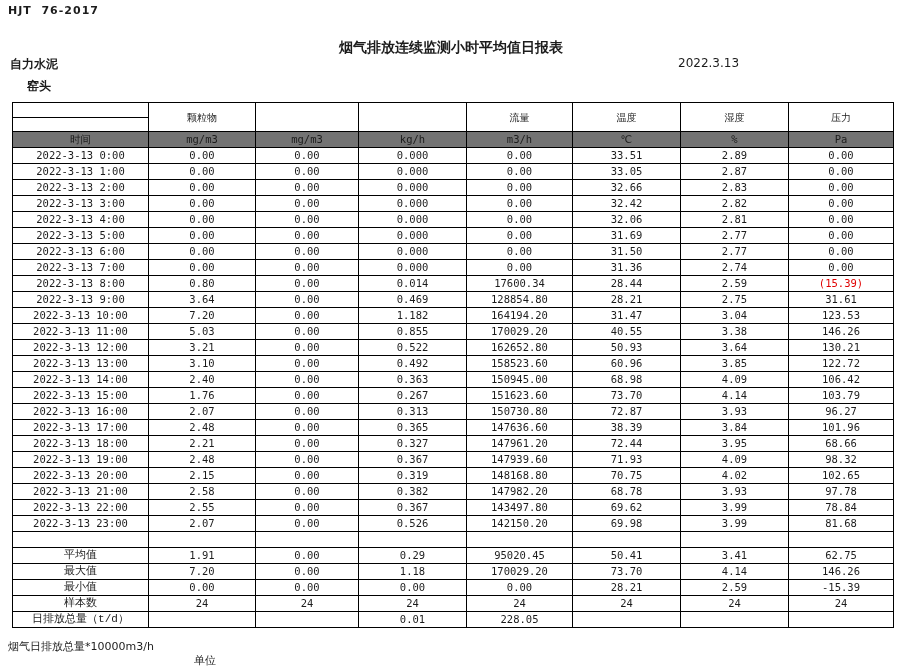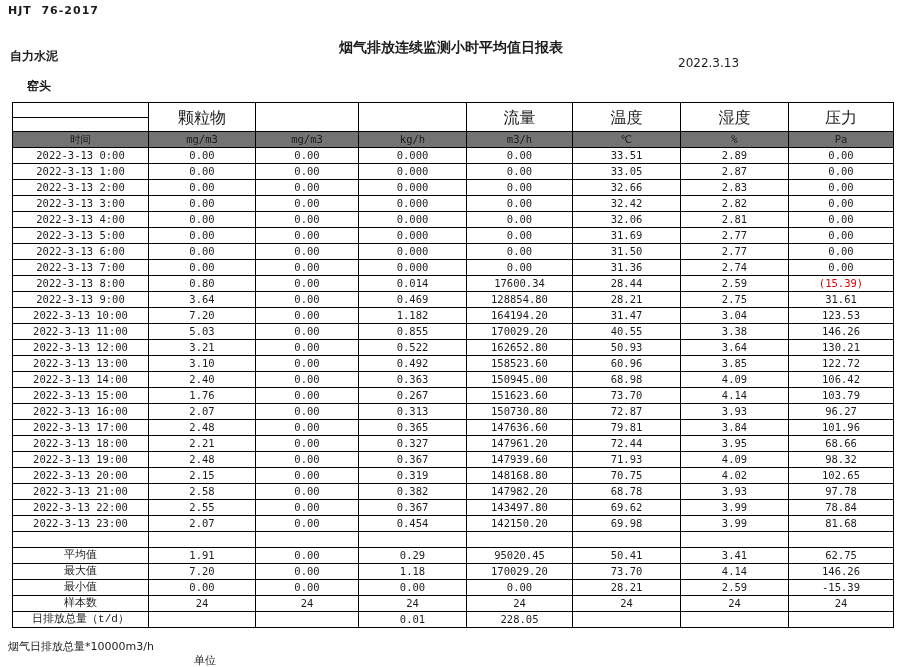--- a/index.html
+++ b/index.html
@@ -3,33 +3,33 @@
 <meta charset="utf-8">
 <style>
   * { margin:0; padding:0; box-sizing:border-box; }
   html,body { width:902px; height:667px; background:#ffffff; overflow:hidden; }
   body { position:relative; font-family:"DejaVu Sans", "Liberation Sans", sans-serif; color:#1c1c1c; }
 
   .std-code { position:absolute; left:8px; top:4px; font-weight:bold; font-size:11px;
               letter-spacing:1px; white-space:pre; }
   .report-title { position:absolute; left:0; top:22px; width:100%; text-align:center;
                   font-weight:bold; font-size:14px;margin-top:17px; }
-  .company { position:absolute; left:10px; top:48px; font-weight:bold; font-size:12px; }
+  .company { position:absolute; left:10px; top:56px; font-weight:bold; font-size:12px; }
   .location { position:absolute; left:10px; top:78px; font-weight:bold; font-size:12px;margin-left:17px; }
   .report-date { position:absolute; left:678px; top:56px; font-size:12px;text-align:center; }
 
   table.report { position:absolute; left:12px; top:102px; width:881px;
                  border-collapse:collapse; table-layout:fixed;
                  font-family:"DejaVu Sans Mono","DejaVu Sans",monospace,sans-serif; }
   table.report td { border:1px solid #000; text-align:center; vertical-align:middle;
                     font-size:10.5px; height:16px; line-height:15px; padding:0;
                     white-space:nowrap; overflow:hidden; }
   tr.hdr-a td { height:15px; }
   tr.hdr-b td { height:14px; }
-  tr.hdr-a td, tr.hdr-b td { font-family:Liberation Serif, serif; font-size:16px;border-radius:14px; }
+  tr.hdr-a td, tr.hdr-b td { font-family:Liberation Serif, serif; font-size:10px;border-radius:14px; }
   tr.units td { background:#737373; height:15px; font-size:10.5px; }
   tr.blank-row td { height:16px; }
   td.red { color:#e00000; }
   tr.summary td:first-child { font-family:Liberation Mono, monospace; font-size:11px; }
 
   .footer-line1 { position:absolute; left:8px; top:639px; font-size:11px; }
   .footer-line2 { position:absolute; left:8px; top:653px; font-size:11px;margin-top:43px; }
   .footer-unit  { position:absolute; left:194px; top:653px; font-size:11px; }
 </style>
 </head>
@@ -247,21 +247,21 @@
         <td>72.87</td>
         <td>3.93</td>
         <td>96.27</td>
       </tr>
       <tr>
         <td>2022-3-13 17:00</td>
         <td>2.48</td>
         <td>0.00</td>
         <td>0.365</td>
         <td>147636.60</td>
-        <td>79.81</td>
+        <td>38.39</td>
         <td>3.84</td>
         <td>101.96</td>
       </tr>
       <tr>
         <td>2022-3-13 18:00</td>
         <td>2.21</td>
         <td>0.00</td>
         <td>0.327</td>
         <td>147961.20</td>
         <td>72.44</td>
@@ -305,21 +305,21 @@
         <td>0.367</td>
         <td>143497.80</td>
         <td>69.62</td>
         <td>3.99</td>
         <td>78.84</td>
       </tr>
       <tr>
         <td>2022-3-13 23:00</td>
         <td>2.07</td>
         <td>0.00</td>
-        <td>0.454</td>
+        <td>0.526</td>
         <td>142150.20</td>
         <td>69.98</td>
         <td>3.99</td>
         <td>81.68</td>
       </tr>
     </tbody>
   <tbody>
     <tr class="blank-row">
       <td></td>
         <td></td>

